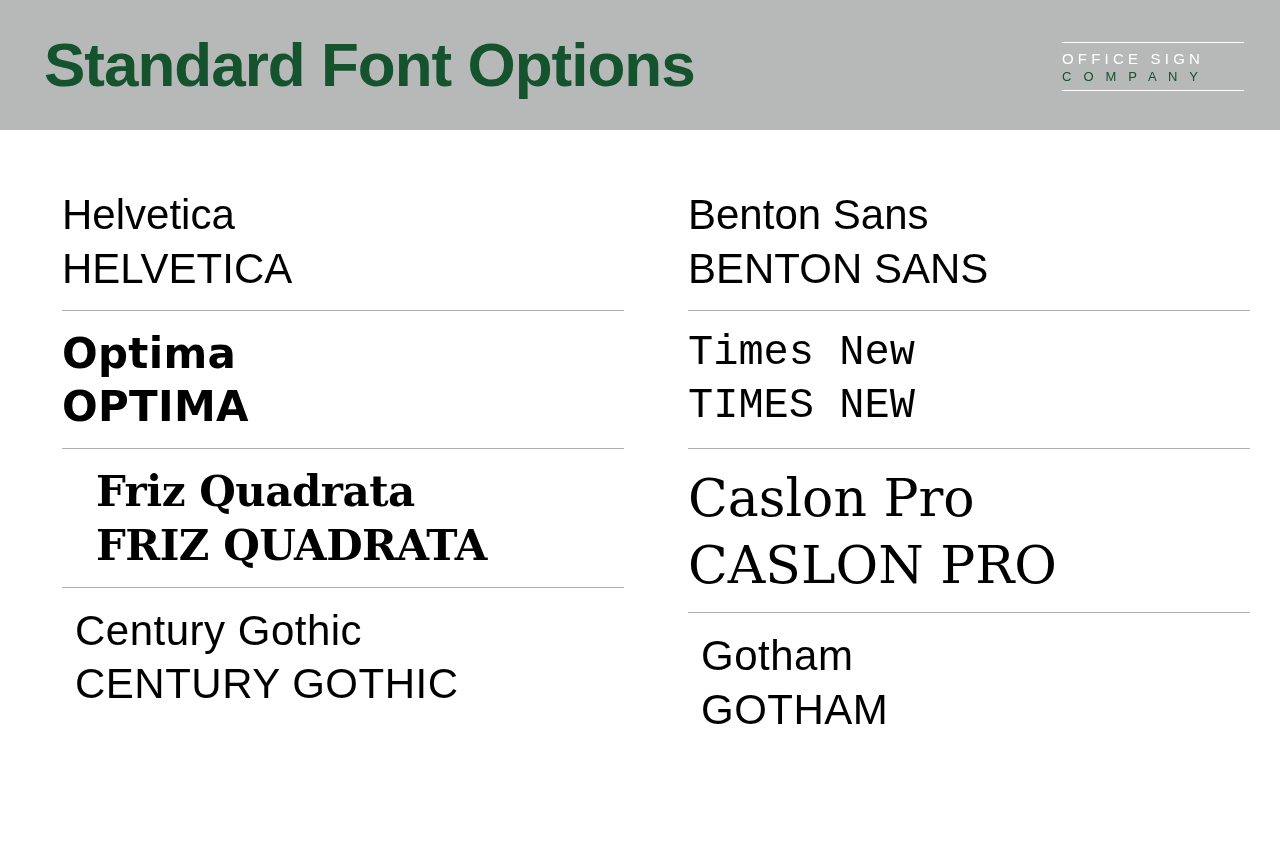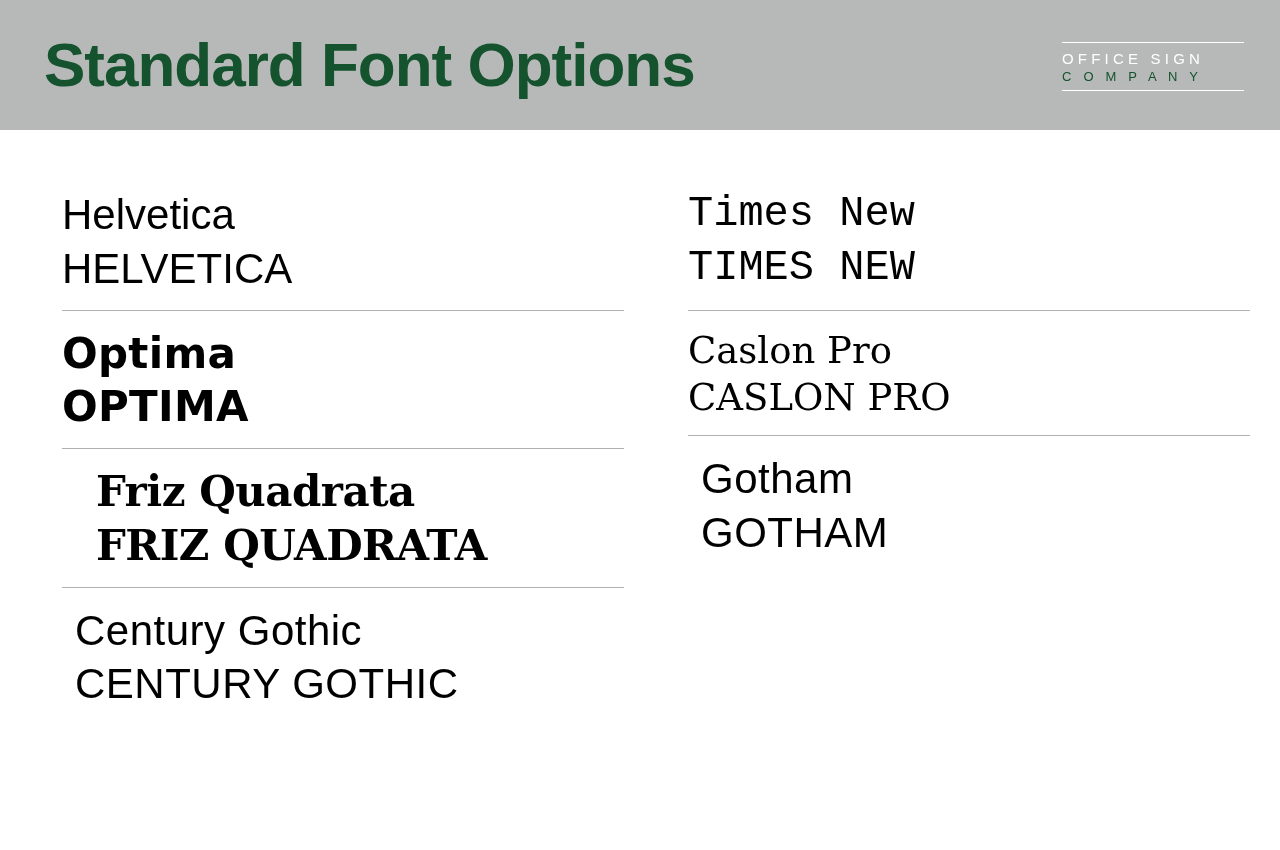--- a/index.html
+++ b/index.html
@@ -116,21 +116,21 @@
   }
 
   
   .fam-sans      { font-family: "Liberation Sans", sans-serif; }
   .fam-serif     { font-family: Liberation Mono, monospace; }
   .fam-serif-alt { font-family: "DejaVu Serif", serif; }
   .fam-serif-bold{ font-family: "DejaVu Serif", serif; font-weight: bold; letter-spacing: -0.5px; margin-left: 34px; }
   .fam-geo       { font-family: "DejaVu Sans", sans-serif; font-weight: 700; letter-spacing: 0.3px; }
   .fam-geo2      { font-family: "Liberation Sans", sans-serif; letter-spacing: 0.5px; margin-left: 13px; }
 
-  .size-sm { font-size: 37px; }
+  .size-sm { font-size: 52px; }
 </style>
 </head>
 <body>
 
 <div class="page">
 
   <div class="header">
     <div class="header-title">Standard Font Options</div>
 
     <div class="logo">
@@ -162,20 +162,24 @@
 
       <div class="font-entry last">
         <div class="font-sample-mixed fam-geo2">Century Gothic</div>
         <div class="font-sample-upper fam-geo2">CENTURY GOTHIC</div>
       </div>
 
     </div>
 
     <div class="column">
 
+      <div class="font-entry">
+        <div class="font-sample-mixed fam-sans">Benton Sans</div>
+        <div class="font-sample-upper fam-sans">BENTON SANS</div>
+      </div>
 
       <div class="font-entry">
         <div class="font-sample-mixed fam-serif">Times New</div>
         <div class="font-sample-upper fam-serif">TIMES NEW</div>
       </div>
 
       <div class="font-entry">
         <div class="font-sample-mixed fam-serif-alt size-sm">Caslon Pro</div>
         <div class="font-sample-upper fam-serif-alt size-sm">CASLON PRO</div>
       </div>

